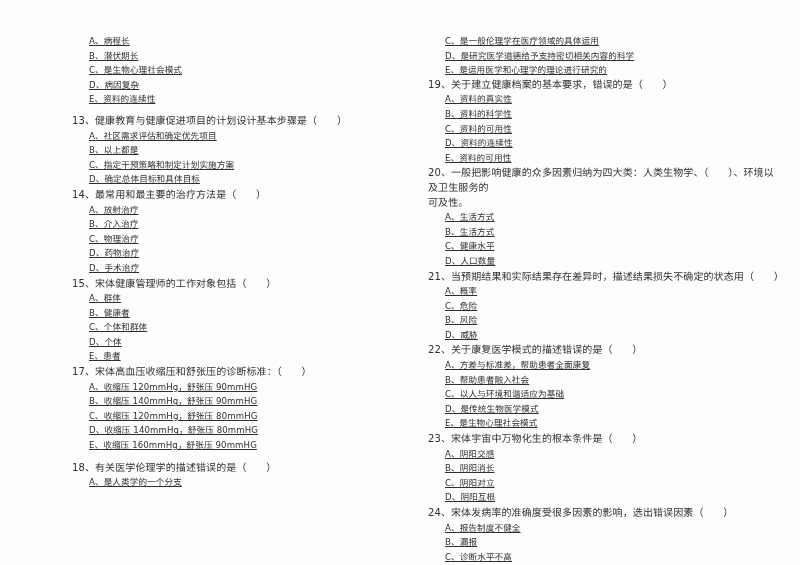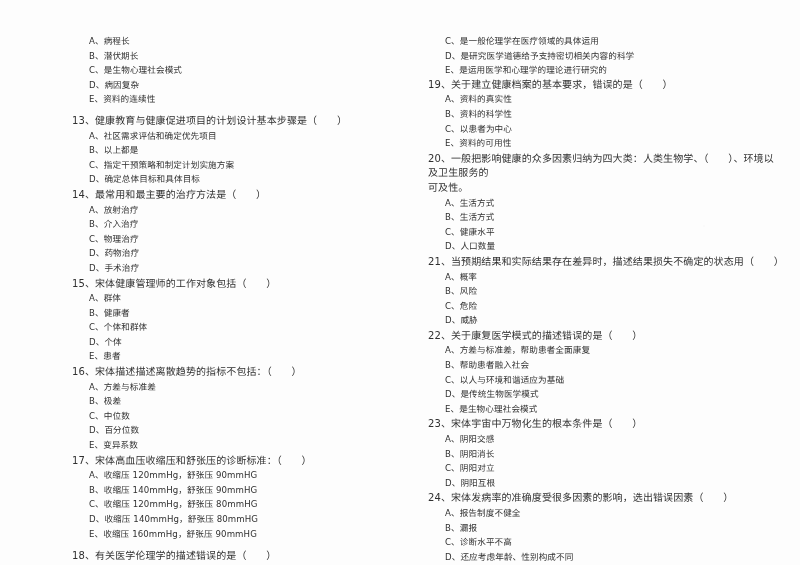--- a/index.html
+++ b/index.html
@@ -68,20 +68,21 @@
     padding-left: 0;
   }
 
   .opt {
     font-size: 8.6px;
     line-height: 14.6px;
     letter-spacing: 0.1px;
     color: #2e2e2e;
     padding-left: 17px;
     white-space: pre;
+    text-decoration: underline;
   }
 
   .spacer-sm { height: 7px; }
 
   
   .scanlayer {
     filter: blur(0.18px) contrast(0.97);
   }
 </style>
 </head>
@@ -123,28 +124,20 @@
 
       <div class="q-block">
         <div class="q-stem">15、宋体健康管理师的工作对象包括（      ）</div>
         <div class="opt">A、群体</div>
         <div class="opt">B、健康者</div>
         <div class="opt">C、个体和群体</div>
         <div class="opt">D、个体</div>
         <div class="opt">E、患者</div>
       </div>
 
-      <div class="q-block">
-        <div class="q-stem">16、宋体描述描述离散趋势的指标不包括：（      ）</div>
-        <div class="opt">A、方差与标准差</div>
-        <div class="opt">B、极差</div>
-        <div class="opt">C、中位数</div>
-        <div class="opt">D、百分位数</div>
-        <div class="opt">E、变异系数</div>
-      </div>
 
       <div class="q-block">
         <div class="q-stem">17、宋体高血压收缩压和舒张压的诊断标准：（      ）</div>
         <div class="opt">A、收缩压 120mmHg，舒张压 90mmHG</div>
         <div class="opt">B、收缩压 140mmHg，舒张压 90mmHG</div>
         <div class="opt">C、收缩压 120mmHg，舒张压 80mmHG</div>
         <div class="opt">D、收缩压 140mmHg，舒张压 80mmHG</div>
         <div class="opt">E、收缩压 160mmHg，舒张压 90mmHG</div>
       </div>
 
@@ -163,38 +156,39 @@
       <div>
         <div class="opt">C、是一般伦理学在医疗领域的具体运用</div>
         <div class="opt">D、是研究医学道德给予支持密切相关内容的科学</div>
         <div class="opt">E、是运用医学和心理学的理论进行研究的</div>
       </div>
 
       <div class="q-block">
         <div class="q-stem">19、关于建立健康档案的基本要求，错误的是（      ）</div>
         <div class="opt">A、资料的真实性</div>
         <div class="opt">B、资料的科学性</div>
-        <div class="opt">C、以患者为中心</div>
+        <div class="opt">C、资料的可用性</div>
+        <div class="opt">D、资料的连续性</div>
         <div class="opt">E、资料的可用性</div>
       </div>
 
       <div class="q-block">
         <div class="q-stem">20、一般把影响健康的众多因素归纳为四大类：人类生物学、（      ）、环境以及卫生服务的</div>
         <div class="q-stem cont">可及性。</div>
         <div class="opt">A、生活方式</div>
         <div class="opt">B、生活方式</div>
         <div class="opt">C、健康水平</div>
         <div class="opt">D、人口数量</div>
       </div>
 
       <div class="q-block">
         <div class="q-stem">21、当预期结果和实际结果存在差异时，描述结果损失不确定的状态用（      ）</div>
         <div class="opt">A、概率</div>
+        <div class="opt">C、危险</div>
         <div class="opt">B、风险</div>
-        <div class="opt">C、危险</div>
         <div class="opt">D、威胁</div>
       </div>
 
       <div class="q-block">
         <div class="q-stem">22、关于康复医学模式的描述错误的是（      ）</div>
         <div class="opt">A、方差与标准差，帮助患者全面康复</div>
         <div class="opt">B、帮助患者融入社会</div>
         <div class="opt">C、以人与环境和谐适应为基础</div>
         <div class="opt">D、是传统生物医学模式</div>
         <div class="opt">E、是生物心理社会模式</div>

